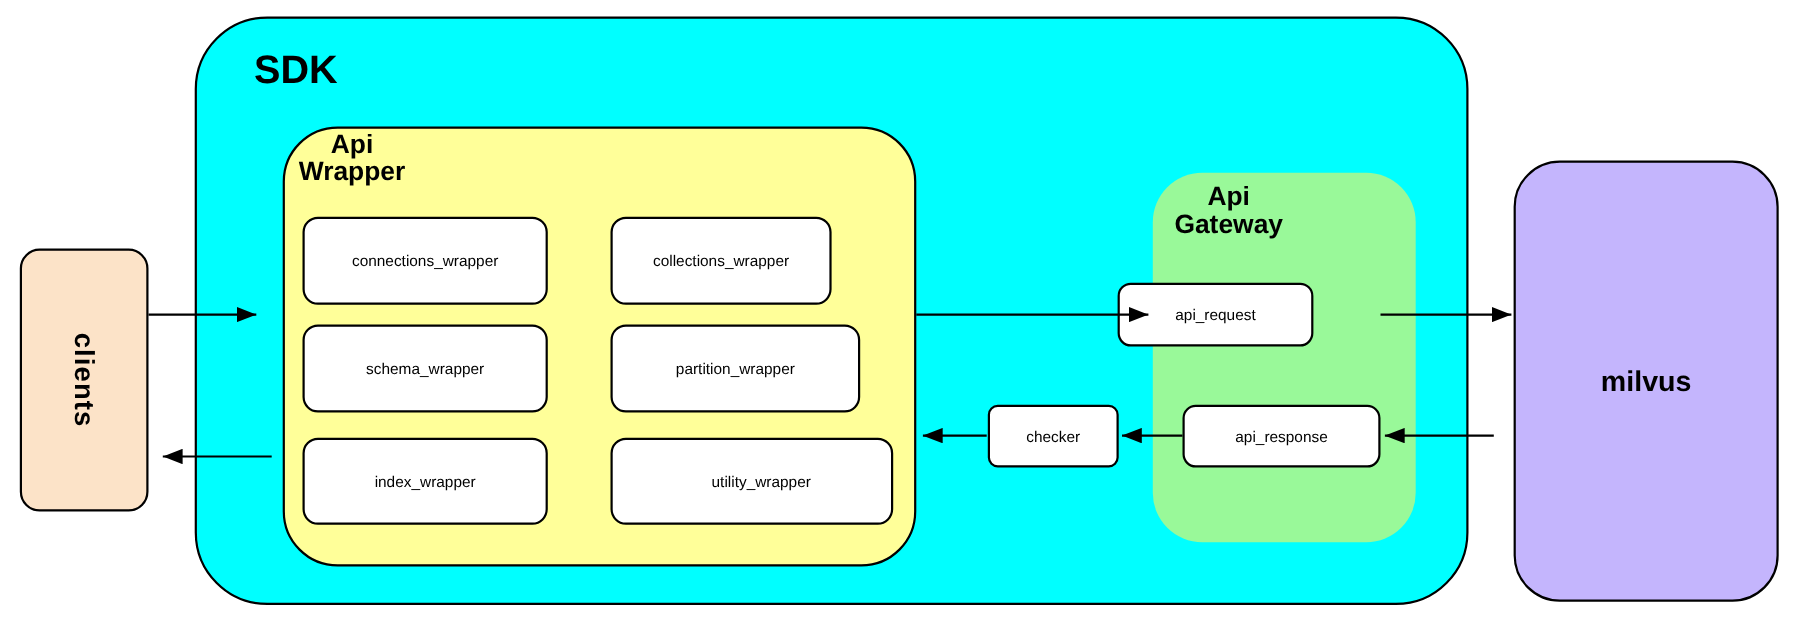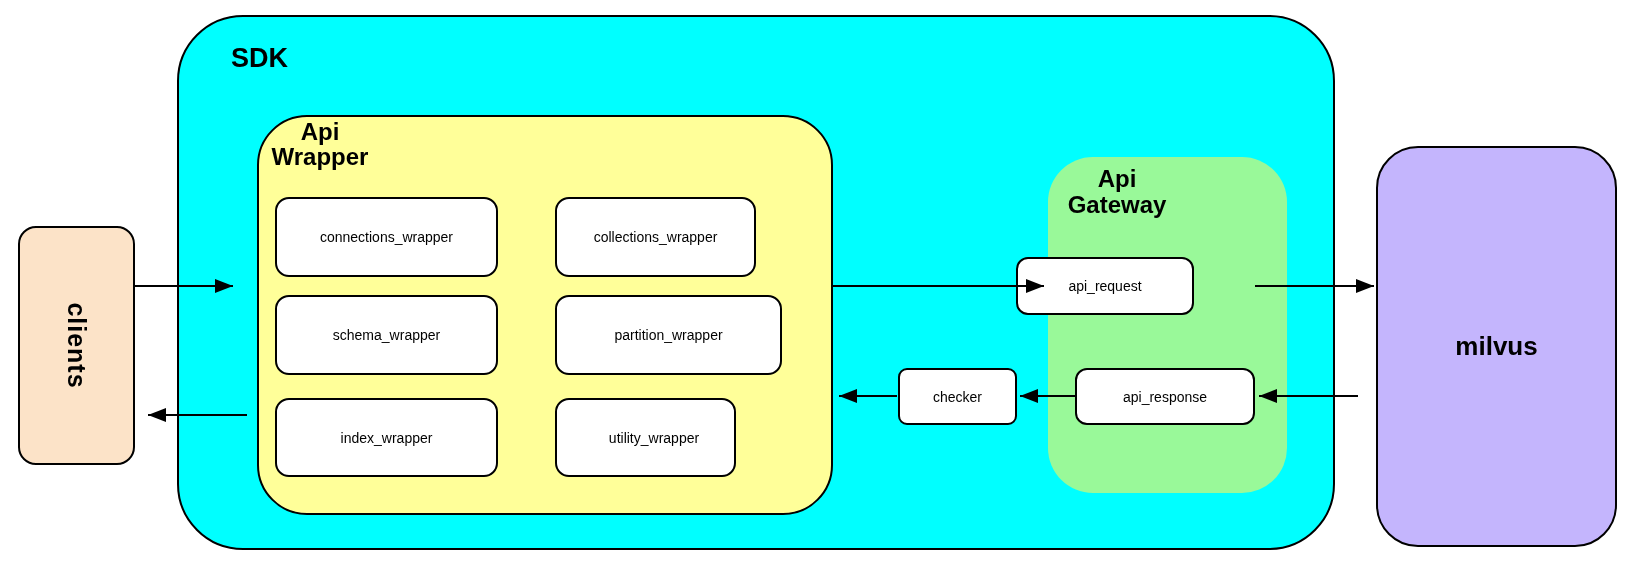--- a/index.html
+++ b/index.html
@@ -9,38 +9,38 @@
   .box{position:absolute;box-sizing:border-box;border:2px solid #000;}
   .label{position:absolute;color:#000;}
   .bold{font-weight:bold;}
   .pre{white-space:pre-line;text-align:center;}
 
   
   .clients{left:18px;top:226px;width:117px;height:239px;background:#FCE3C8;border-radius:18px;
            display:flex;align-items:center;justify-content:center;}
   .clients-label{transform:rotate(90deg);font-weight:bold;font-size:25px;letter-spacing:1px;}
   .sdk{left:177px;top:15px;width:1158px;height:535px;background:#00FFFF;border-radius:66px;}
-  .sdk-label{left:231px;top:45px;font-size:27px;line-height:1;}
+  .sdk-label{left:231px;top:45px;font-size:36px;line-height:1;}
   .apiwrapper{left:257px;top:115px;width:576px;height:400px;background:#FFFF99;border-radius:50px;}
   .apiwrapper-label{left:255px;top:119px;width:130px;font-size:24px;line-height:25px;}
   .gateway{left:1048px;top:157px;width:239px;height:336px;background:#99F999;border-radius:45px;border:none;}
   .gateway-label{left:1042px;top:166px;width:150px;font-size:24px;line-height:26px;}
   .milvus{left:1376px;top:146px;width:241px;height:401px;background:#c4b5fd;border-radius:42px;
           display:flex;align-items:center;justify-content:center;}
   .milvus-label{font-weight:bold;font-size:26px;}
 
   
   .node{background:#FFFFFF;border-radius:14px;display:flex;align-items:center;justify-content:center;
         font-size:14px;}
   .m0{left:275px;top:197px;width:223px;height:80px;}
   .m1{left:555px;top:197px;width:201px;height:80px;}
   .m2{left:275px;top:295px;width:223px;height:80px;}
   .m3{left:555px;top:295px;width:227px;height:80px;}
   .m4{left:275px;top:398px;width:223px;height:79px;}
-  .m5{left:555px;top:398px;width:181px;height:79px;padding-left:17px;}
+  .m5{left:555px;top:398px;width:257px;height:79px;padding-left:17px;}
   .checker{left:898px;top:368px;width:119px;height:57px;border-radius:9px;}
   .request{left:1016px;top:257px;width:178px;height:58px;border-radius:12px;}
   .response{left:1075px;top:368px;width:180px;height:57px;border-radius:12px;}
 
   .arrows{position:absolute;left:0;top:0;width:1634px;height:574px;pointer-events:none;z-index:10;}
   .arrows line{stroke:#000;stroke-width:2;}
 </style>
 </head>
 <body>
 

